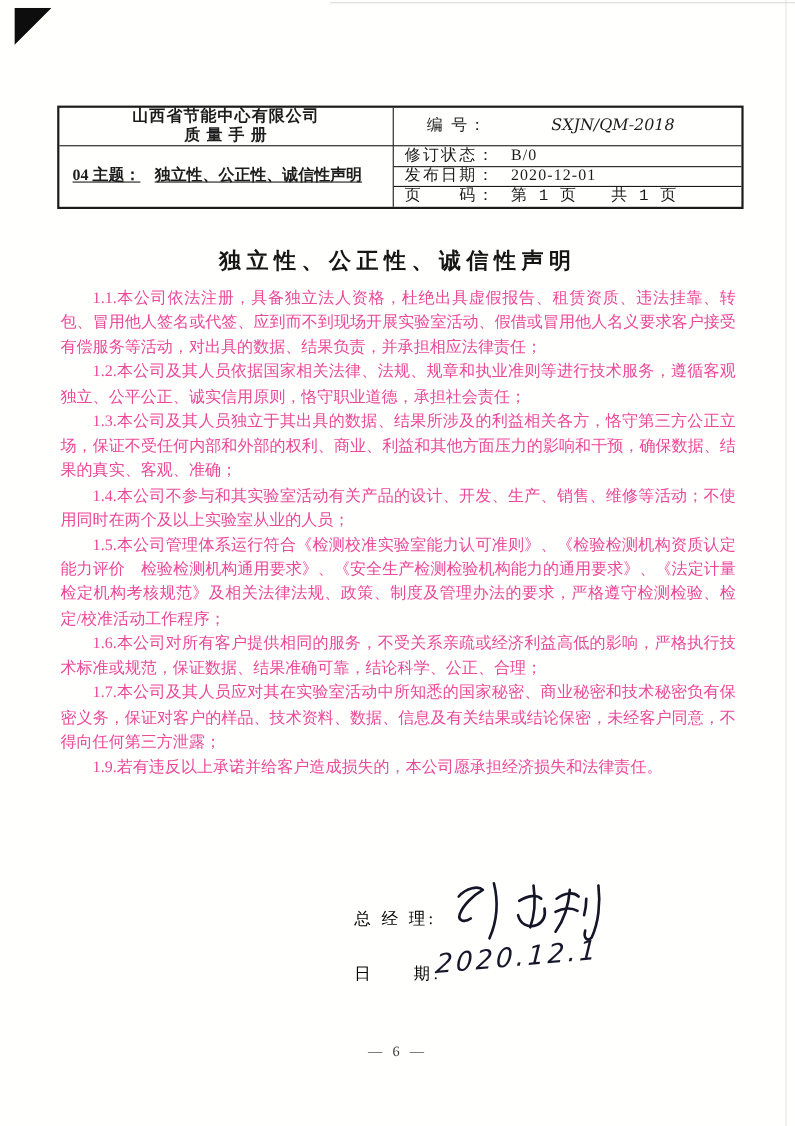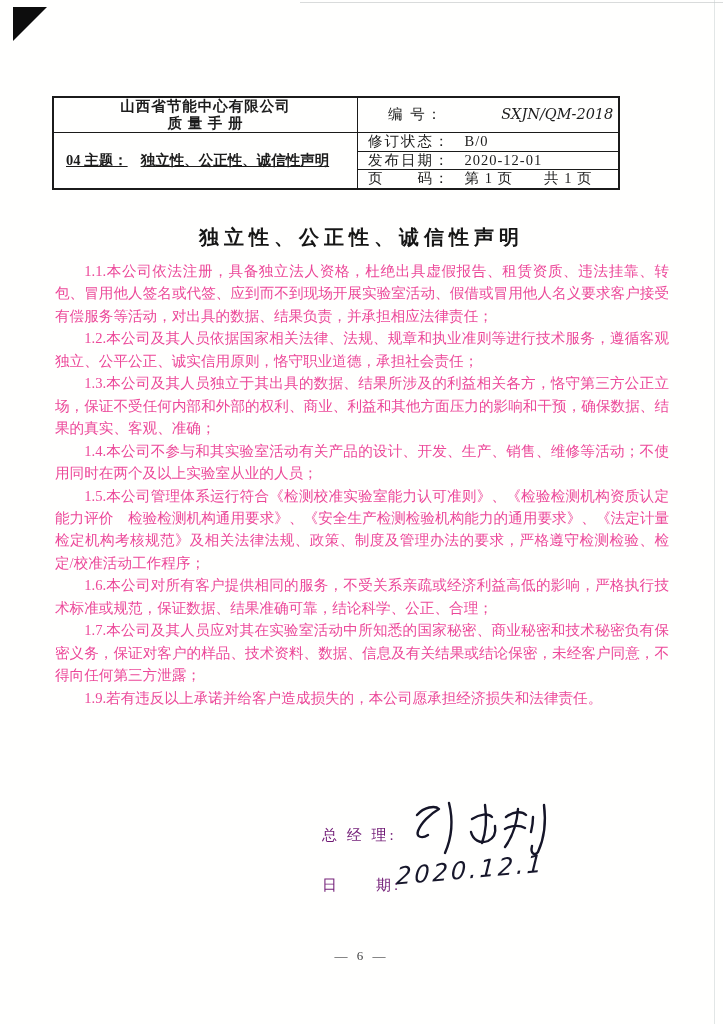--- a/index.html
+++ b/index.html
@@ -9,51 +9,51 @@
     overflow:hidden;
   }
   
   .corner-fold { position:absolute; left:13px; top:7px; width:34px; height:34px;
     background:#0d0d0d; clip-path:polygon(0 0,100% 0,0 100%); }
   .edge-top { position:absolute; left:300px; top:2px; width:423px; height:1px; background:#b9bdbd; opacity:.55; }
   .edge-right { position:absolute; left:714px; top:0; width:1px; height:1024px; background:#c6cdcd; opacity:.5; }
 
   
   .doc-table {
-    position:absolute; left:52px; top:96px; width:568px; height:94px;
+    position:absolute; left:52px; top:96px; width:624px; height:94px;
     border:2px solid #1b1b1b; box-sizing:border-box;
     display:grid; grid-template-columns:304px 1fr;
     grid-template-rows:35px 18.5px 18.5px 1fr;
     font-size:14.5px; line-height:1.2;
   }
   .doc-table > div { box-sizing:border-box; }
   .cell-company { grid-column:1; grid-row:1; border-right:1.5px solid #1b1b1b; border-bottom:1.5px solid #1b1b1b;
     display:flex; flex-direction:column; justify-content:center; align-items:center;
     font-weight:bold; letter-spacing:1px; }
   .cell-subject { grid-column:1; grid-row:2/5; border-right:1.5px solid #1b1b1b;
     display:flex; align-items:center; padding-left:12px; font-weight:bold;text-decoration:underline; }
   .cell-subject .subj-value { margin-left:13px; }
   .cell-docnum { grid-column:2; grid-row:1; border-bottom:1.5px solid #1b1b1b;
     display:flex; align-items:center; padding-left:30px;gap:46px; }
   .cell-docnum .val { margin-left:12px; font-style:italic; font-family:"DejaVu Serif","Liberation Serif",serif; }
   .cell-rev  { grid-column:2; grid-row:2; border-bottom:1.5px solid #1b1b1b; display:flex; align-items:center; padding-left:10px; }
   .cell-date { grid-column:2; grid-row:3; border-bottom:1.5px solid #1b1b1b; display:flex; align-items:flex-end; padding-left:10px; }
-  .cell-page { grid-column:2; grid-row:4; display:flex; align-items:center; padding-left:10px; }
+  .cell-page { grid-column:2; grid-row:4; display:flex; align-items:flex-end; padding-left:10px;font-family:Liberation Mono, monospace; }
   .lbl { letter-spacing:2px; }
   .cell-rev .val, .cell-date .val, .cell-page .val { margin-left:14px; letter-spacing:1px; }
 
   
   .doc-title { position:absolute; left:0; top:224px; width:723px; text-align:center;
     font-size:20px; font-weight:bold; letter-spacing:5px; color:#161616; }
   .doc-body { position:absolute; left:55px; top:260px; width:614px;
     font-size:14.6px; line-height:22.45px; text-align:justify; color:#ec4899; }
   .doc-body p { margin:0; text-indent:2em; }
 
   
-  .sig-label { position:absolute; font-size:15px; letter-spacing:3px; color:#701a75; }
+  .sig-label { position:absolute; font-size:15px; letter-spacing:3px; color:#000000; }
   .sig-manager-label { left:322px; top:826px; }
   .sig-date-label { left:322px; top:876px; }
   .sig-svg { position:absolute; left:392px; top:794px; }
   .sig-date-value { position:absolute; left:396px; top:856px; font-size:24px;
     font-family:"DejaVu Sans","Liberation Sans",sans-serif; font-style:italic;
     color:#17172b; letter-spacing:3px; transform:rotate(-5deg) skewX(-8deg); }
   .sr { position:absolute; width:1px; height:1px; overflow:hidden; clip:rect(0 0 0 0); white-space:nowrap; }
 
   .page-footer { position:absolute; left:0; top:948px; width:723px; text-align:center;
     font-size:13px; color:#3f3f3f; letter-spacing:3px; }

